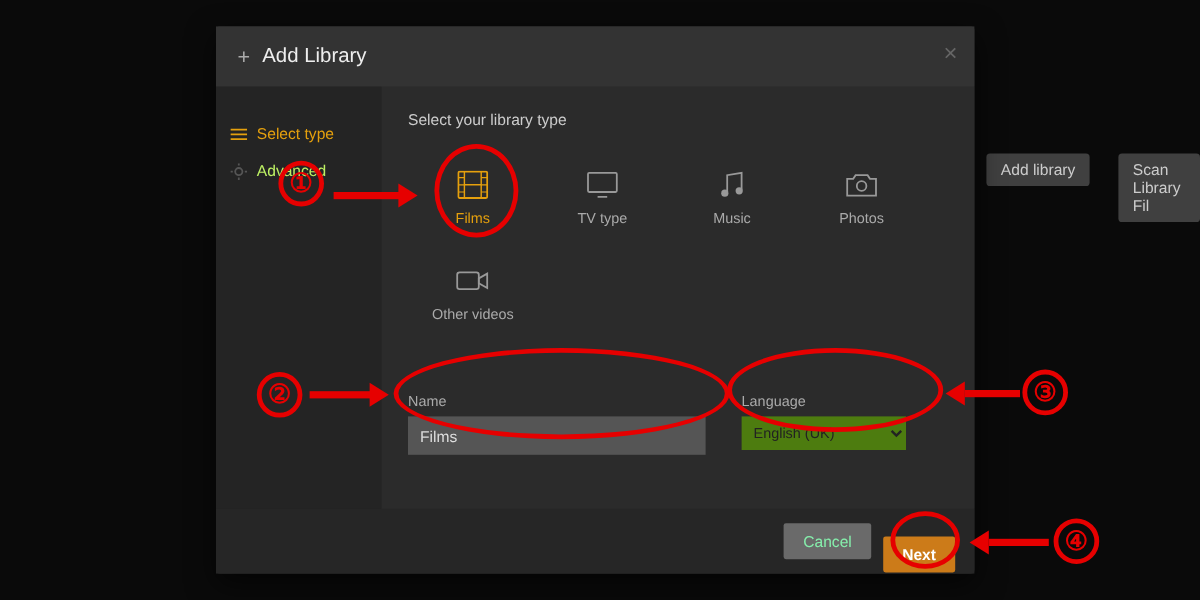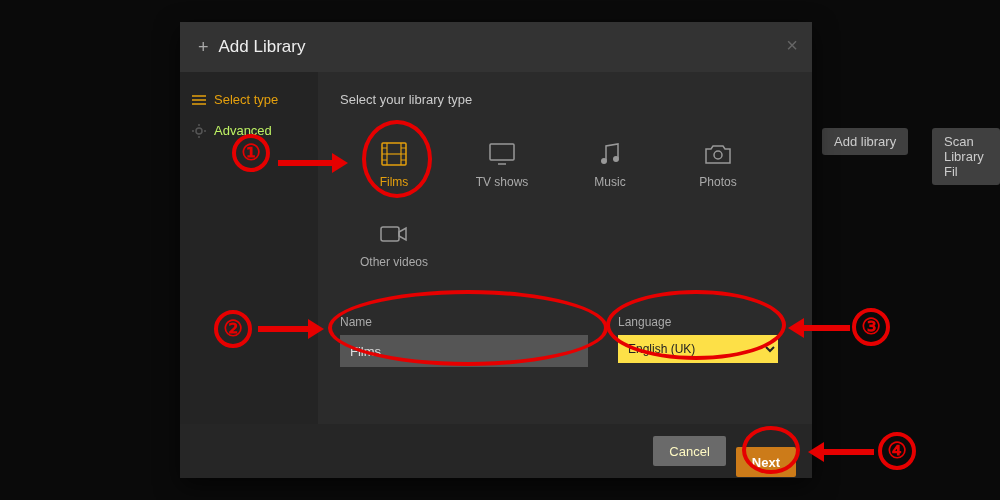--- a/index.html
+++ b/index.html
@@ -11,45 +11,45 @@
   .bg-btn.scanlib { left: 932px; }
 
   
   .modal { position: absolute; left: 180px; top: 22px; width: 632px; height: 456px; background: #2f2f2f; border-radius: 3px; box-shadow: 0 8px 24px rgba(0,0,0,0.6); display: flex; flex-direction: column; }
   .modal-header { height: 50px; display: flex; align-items: center; padding: 0 18px; background: #333; position: relative; }
   .modal-header .plus { font-size: 18px; color: #aaa; margin-right: 10px; font-weight: 300; }
   .modal-header .title { font-size: 17px; color: #eee; font-weight: 400; }
   .modal-header .close { position: absolute; right: 14px; top: 12px; font-size: 20px; color: #666; cursor: pointer; }
 
   .modal-body { flex: 1; display: flex; background: #2b2b2b; }
-  .sidebar { width: 138px; background: #242424; padding-top: 12px; }
+  .sidebar { width: 138px; background: #242424; padding-top: 24px; }
   .side-item { display: flex; align-items: center; padding: 8px 12px; font-size: 13px; gap: 8px; }
   .side-item.active { color: #e5a00d; }
   .side-item.dim { color: #888; }
   .side-item.dimmer { color: #bef264; }
   .side-icon { width: 14px; display: inline-flex; }
 
   .content { flex: 1; padding: 20px 22px 12px 22px; position: relative; }
   .content h4 { font-size: 13px; font-weight: 400; color: #ccc; margin-bottom: 18px; }
 
   .type-grid { display: flex; flex-wrap: wrap; gap: 0; width: 440px; }
   .type-card { width: 108px; height: 80px; display: flex; flex-direction: column; align-items: center; justify-content: center; gap: 8px; cursor: pointer; }
   .type-card .ticon { height: 26px; display: flex; align-items: center; justify-content: center; }
   .type-card .tlabel { font-size: 12px; color: #aaa; }
   .type-card.selected .tlabel { color: #e5a00d; }
 
-  .form-row { display: flex; gap: 30px; margin-top: 30px; }
+  .form-row { display: flex; gap: 30px; margin-top: 42px; }
   .field { display: flex; flex-direction: column; gap: 6px; }
   .field label { font-size: 12px; color: #aaa; }
   .name-input { width: 248px; height: 32px; background: #555; border: none; color: #ddd; font-size: 13px; padding: 0 10px; outline: none; }
-  .lang-select { width: 160px; height: 28px; background: #fde047; color: #222; font-size: 12px; border: none; padding: 0 6px; }
+  .lang-select { width: 137px; height: 28px; background: #4d7c0f; color: #222; font-size: 12px; border: none; padding: 0 6px; }
 
   .modal-footer { height: 54px; background: #262626; display: flex; align-items: center; justify-content: flex-end; padding: 0 16px; gap: 10px; }
   .btn { height: 30px; padding: 0 16px; border: none; border-radius: 2px; font-size: 13px; cursor: pointer; }
-  .btn.cancel { background: #6a6a6a; color: #fef9c3; }
+  .btn.cancel { background: #6a6a6a; color: #86efac; }
   .btn.next { background: #cc7b19; color: #fff; font-weight: 600; margin-top: 22px; }
 
   
   .ann { position: absolute; pointer-events: none; }
   .circ { border: 4px solid #e60000; border-radius: 50%; }
   .ell { border: 4px solid #e60000; border-radius: 50%; }
   .badge { width: 38px; height: 38px; border: 4px solid #e60000; border-radius: 50%; color: #e60000; font-weight: 900; font-size: 22px; display: flex; align-items: center; justify-content: center; background: transparent; font-family: "Times New Roman", serif; }
   .arrow-line { background: #e60000; height: 6px; position: absolute; }
   .arrow-head-r { width: 0; height: 0; border-top: 10px solid transparent; border-bottom: 10px solid transparent; border-left: 16px solid #e60000; position: absolute; }
   .arrow-head-l { width: 0; height: 0; border-top: 10px solid transparent; border-bottom: 10px solid transparent; border-right: 16px solid #e60000; position: absolute; }
@@ -121,21 +121,21 @@
           </span>
           <span class="tlabel">Films</span>
         </div>
         <div class="type-card">
           <span class="ticon">
             <svg width="28" height="24" viewBox="0 0 28 24">
                 <rect x="2" y="2" width="24" height="16" rx="1" fill="none" stroke="#999" stroke-width="1.5"></rect>
                 <line x1="10" y1="22" x2="18" y2="22" stroke="#999" stroke-width="1.5"></line>
               </svg>
           </span>
-          <span class="tlabel">TV shows</span>
+          <span class="tlabel">TV type</span>
         </div>
         <div class="type-card">
           <span class="ticon">
             <svg width="22" height="24" viewBox="0 0 22 24">
                 <path d="M7 18V4l12-2v14" fill="none" stroke="#999" stroke-width="1.5"></path>
                 <circle cx="5" cy="19" r="3" fill="#999"></circle>
                 <circle cx="17" cy="17" r="3" fill="#999"></circle>
               </svg>
           </span>
           <span class="tlabel">Music</span>

